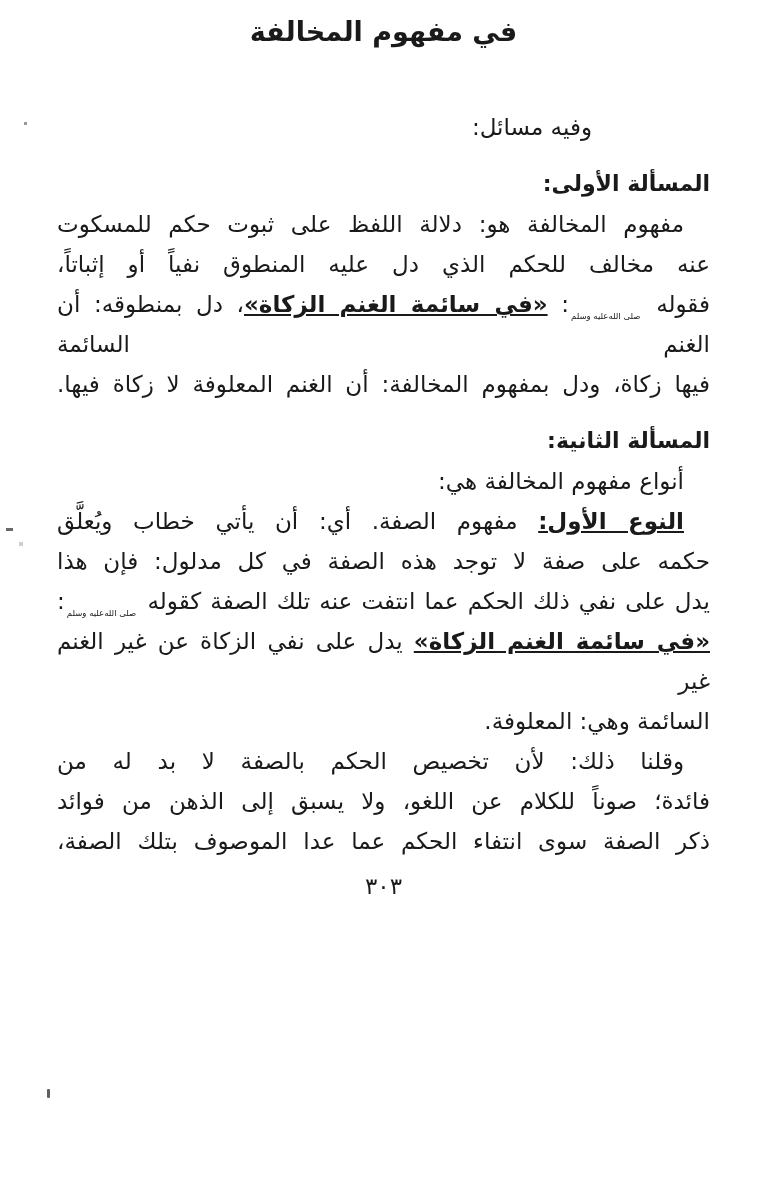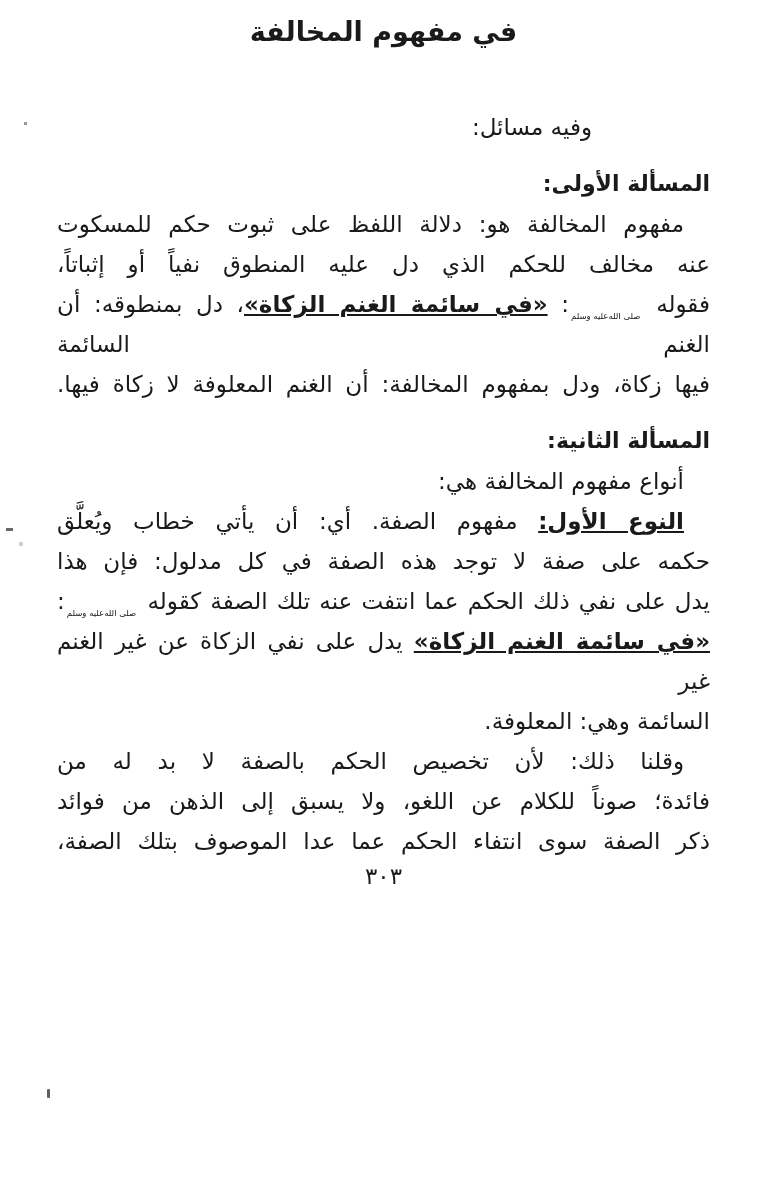--- a/index.html
+++ b/index.html
@@ -60,21 +60,21 @@
     display: inline-flex;
     align-items: center;
     vertical-align: -7px;
     margin: 0 2px;
     font-size: 8.5px;
     line-height: 10px;
     font-weight: normal;
     white-space: nowrap;
   }
   .page-number {
-    margin-top: 0;
+    margin-top: 10px;
     font-size: 23px;
     line-height: 30px;
     text-align: center;
   }
   
   .speck { position: absolute; background: #444; }
   .speck.s1 { left: 24px; top: 122px; width: 3px; height: 3px; opacity: .55; }
   .speck.s2 { left: 6px;  top: 528px; width: 7px; height: 3px; opacity: .8; }
   .speck.s3 { left: 19px; top: 542px; width: 4px; height: 4px; opacity: .25; }
   .speck.s4 { left: 47px; top: 1089px; width: 3px; height: 9px; opacity: .85; border-radius: 1px; }

